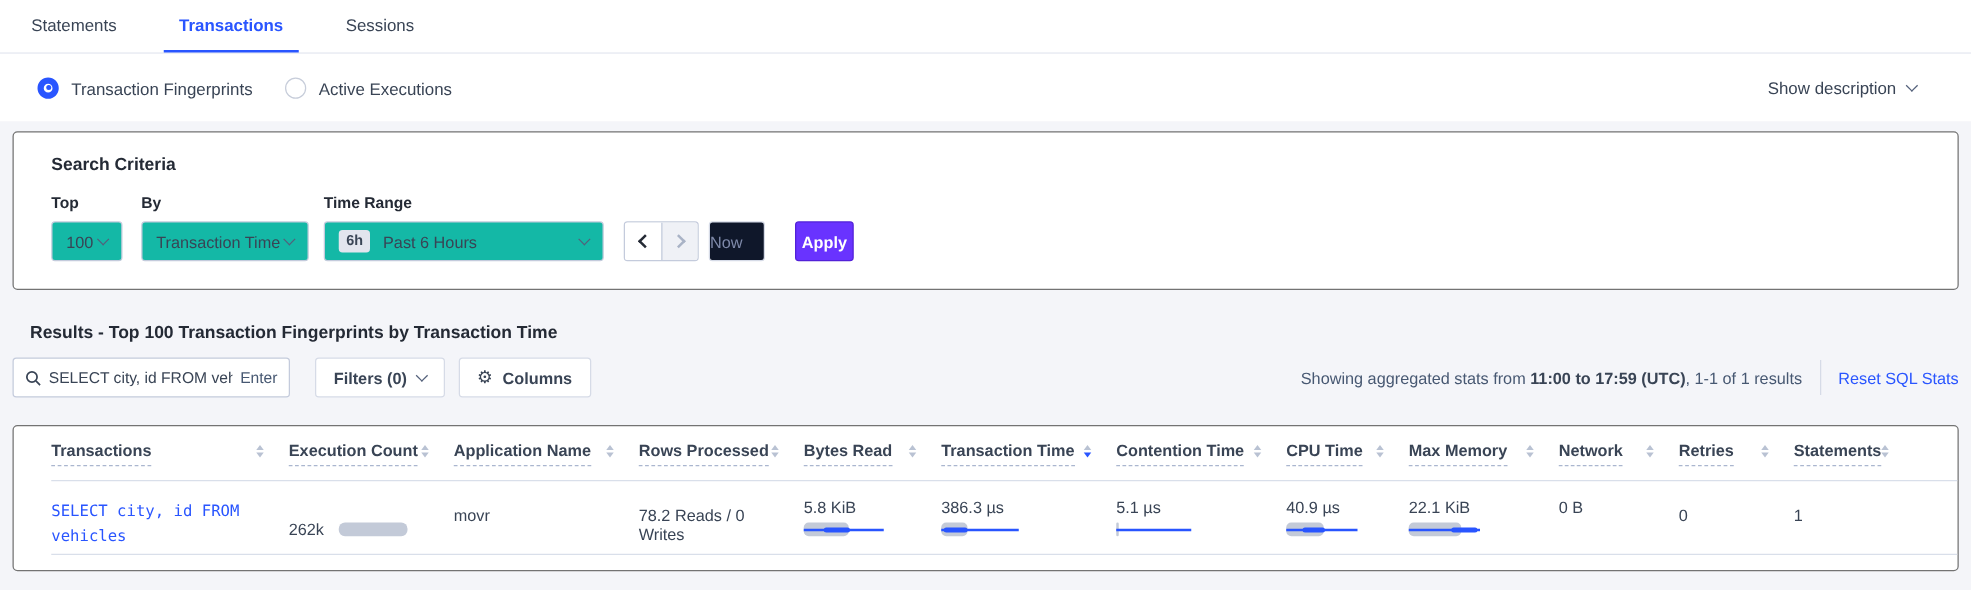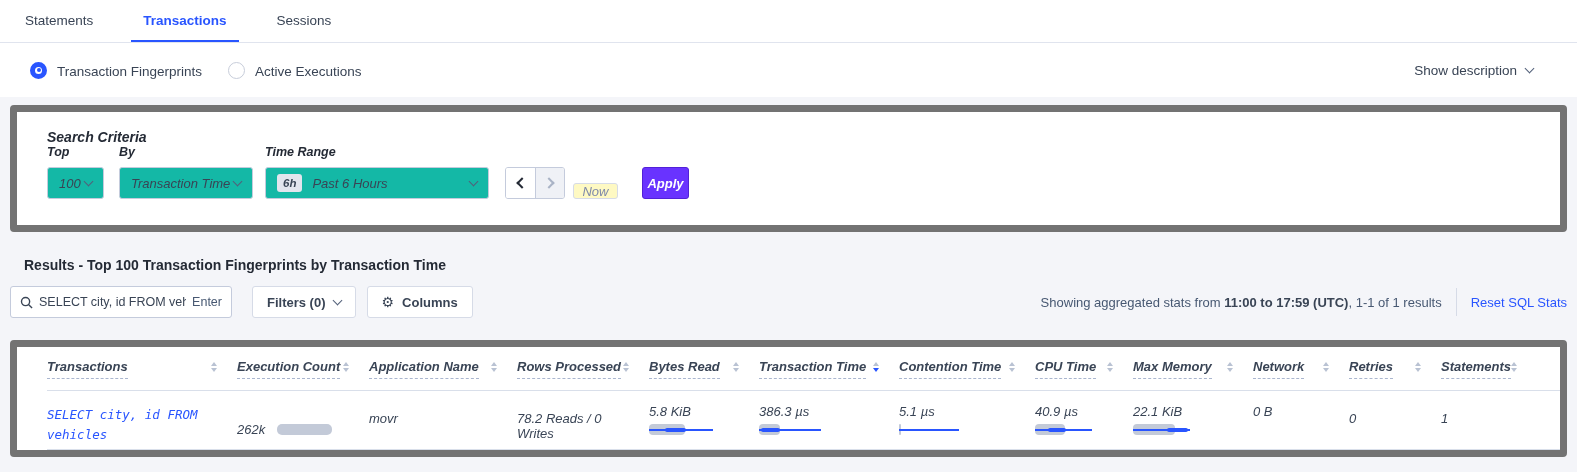--- a/index.html
+++ b/index.html
@@ -19,39 +19,39 @@
   .radio-circle.on::after { content:""; position:absolute; left:1.5px; top:1.5px; width:4px; height:4px; border-radius:50%; background:#2955ff; }
   .radio-circle.off { border:1.5px solid #c7cdda; background:#fff; }
   .radio-label { font-size:13.5px; color:#394455; }
   .show-desc { margin-left:auto; display:flex; align-items:center; gap:9px; font-size:13.5px; color:#394455; cursor:pointer; }
 
   .chev { display:inline-block; width:7px; height:7px; border-right:1.6px solid #53607a; border-bottom:1.6px solid #53607a; transform:rotate(45deg); margin-top:-4px; }
 
   .content { padding:8px 10px 0 10px; }
 
   
-  .card { background:#fff; border:7px solid #737373; border-radius:4px;font-style:italic; }
+  .card { background:#fff; border:1px solid #737373; border-radius:4px; }
   .sc-card { height:127px; padding:17px 30px; }
   .sc-title { font-size:14px; font-weight:bold; color:#242a35; }
-  .sc-row { display:flex; align-items:flex-end; }
+  .sc-row { display:flex; align-items:flex-end; margin-top:16px; }
   .field { display:flex; flex-direction:column; }
   .field-label { font-size:12.5px; font-weight:bold; color:#242a35; margin-bottom:8px; }
   .select { height:32px; border:1px solid #c4cbdc; border-radius:3px; background:#14b8a6; display:flex; align-items:center; padding:0 11px; font-size:13px; color:#394455; cursor:pointer; }
   .select .chev { margin-left:auto; }
   .sel-top { width:57px; margin-right:15px; }
   .sel-by { width:134px; margin-right:12px; }
   .sel-range { width:224px; }
   .range-badge { background:#e2e5ee; color:#394455; font-size:11.5px; font-weight:bold; border-radius:3px; padding:3px 6px; margin-right:10px; }
   .arrow-group { display:flex; margin-left:16px; height:32px; border:1px solid #c4cbdc; border-radius:3px; overflow:hidden; }
   .arrow-btn { width:29px; display:flex; align-items:center; justify-content:center; background:#fff; cursor:pointer; }
   .arrow-btn + .arrow-btn { border-left:1px solid #c4cbdc; }
   .arrow-btn.disabled { background:#eff1f6; cursor:default; }
   .chev-l { width:8px; height:8px; border-left:2.2px solid #242a35; border-bottom:2.2px solid #242a35; transform:rotate(45deg); margin-left:3px; }
   .chev-r { width:8px; height:8px; border-right:2.2px solid #a9b3c6; border-top:2.2px solid #a9b3c6; transform:rotate(45deg); margin-right:3px; }
-  .btn-now { height:16px; width:45px; margin-left:8px; border:1px solid #d6dbe7; border-radius:3px; background:#fef9c3; color:#7e89a9; font-size:13px; cursor:pointer; display:flex; align-items:center; justify-content:center; }
+  .btn-now { height:32px; width:45px; margin-left:8px; border:1px solid #d6dbe7; border-radius:3px; background:#0f172a; color:#7e89a9; font-size:13px; cursor:pointer; display:flex; align-items:center; justify-content:flex-start; }
   .btn-apply { height:32px; width:47px; margin-left:24px; border:1px solid #5221d8; border-radius:3px; background:#6933ff; color:#fff; font-size:13px; font-weight:bold; cursor:pointer; display:flex; align-items:center; justify-content:center; }
 
   
   .results-heading { margin:25px 0 0 14px; font-size:14px; font-weight:bold; color:#242a35; }
   .controls-row { margin-top:13px; display:flex; align-items:center; }
   .search-box { width:222px; height:32px; background:#fff; border:1px solid #c4cbdc; border-radius:3px; display:flex; align-items:center; padding:0 9px; }
   .search-text { flex:1; font-size:12.5px; color:#394455; white-space:nowrap; overflow:hidden; margin:0 6px; }
   .enter-hint { font-size:12.5px; color:#475872; }
   .btn-plain { height:32px; background:#fff; border:1px solid #d6dbe7; border-radius:3px; display:flex; align-items:center; gap:8px; padding:0 14px; font-size:13px; font-weight:bold; color:#394455; cursor:pointer; }
   .btn-filters { margin-left:20px; }

